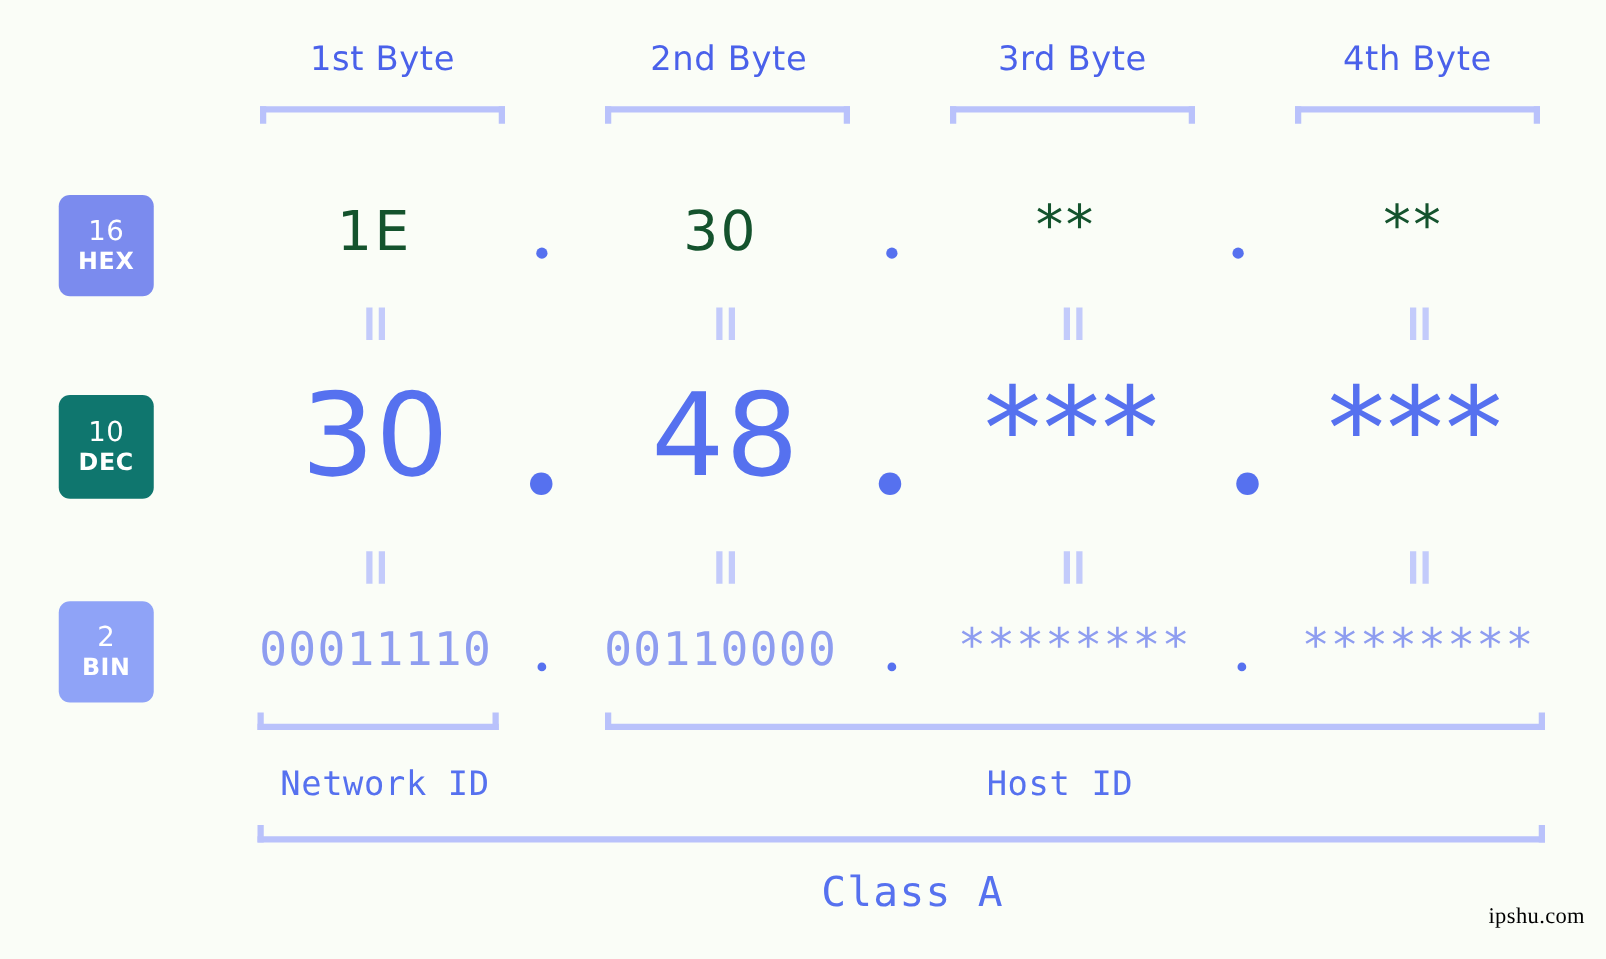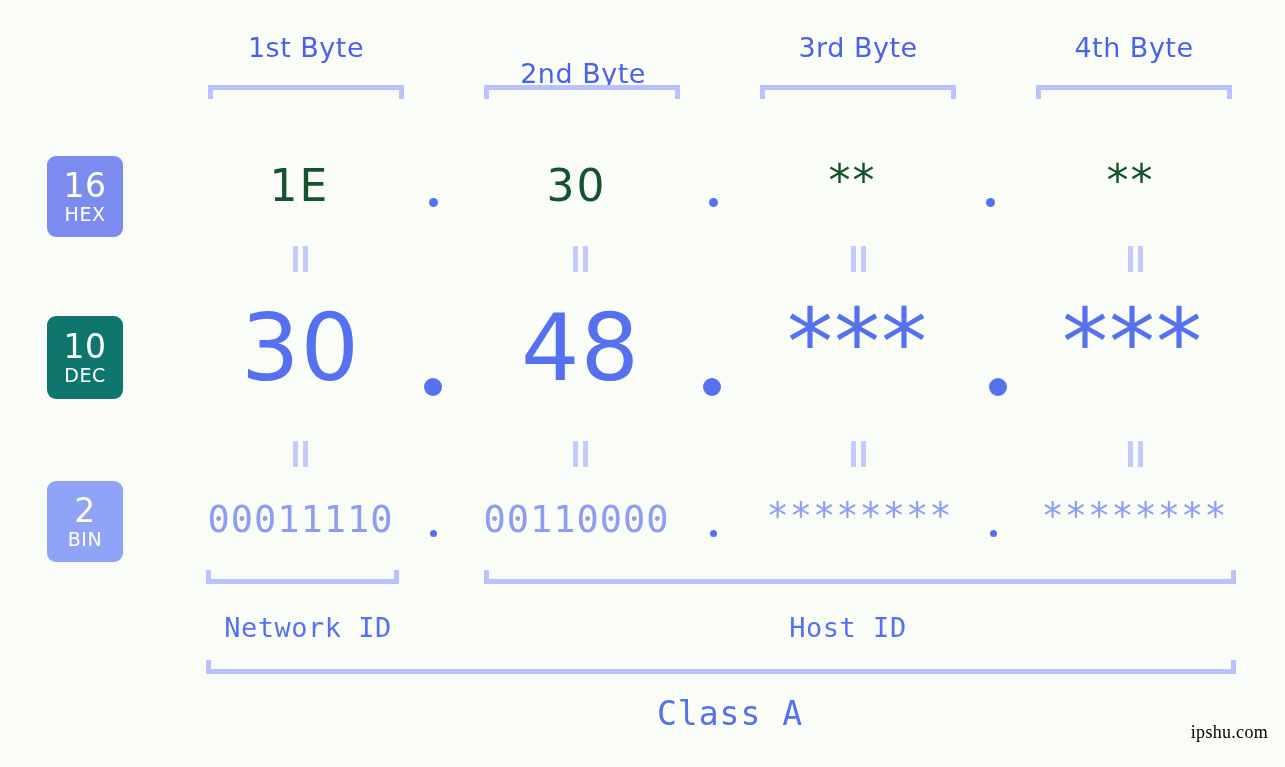--- a/index.html
+++ b/index.html
@@ -59,28 +59,28 @@
     color: #ffffff;
     text-align: center;
     display: flex;
     flex-direction: column;
     align-items: center;
     justify-content: center;
     font-family: "DejaVu Sans", sans-serif;
     line-height: 1;
   }
   .badge .num {
-    font-size: 33px;
+    font-size: 22px;
     font-weight: 400;
     letter-spacing: 0.5px;
     display: block;
   }
   .badge .nm {
     font-size: 19px;
-    font-weight: 400;
+    font-weight: 700;
     letter-spacing: 0.5px;
     display: block;
     margin-top: 3px;
   }
 
   
   .val {
     position: absolute;
     text-align: center;
     white-space: nowrap;
@@ -160,21 +160,21 @@
     color: #000000;
     letter-spacing: 0.3px;
   }
 </style>
 </head>
 <body style="background: rgb(250, 253, 247);">
 
 <div id="stage" style="background: rgb(250, 253, 247);">
 
   <div class="byte-label" style="left:207px; width:198px;">1st Byte</div>
-  <div class="byte-label" style="left:484px; width:198px;margin-top:26px;">2nd Byte</div>
+  <div class="byte-label" style="left:484px; width:198px;">2nd Byte</div>
   <div class="byte-label" style="left:759px; width:198px;">3rd Byte</div>
   <div class="byte-label" style="left:1035px; width:198px;">4th Byte</div>
 
   <div class="bracket-down" style="left:208px; top:85px; width:196px;"></div>
   <div class="bracket-down" style="left:484px; top:85px; width:196px;"></div>
   <div class="bracket-down" style="left:760px; top:85px; width:196px;"></div>
   <div class="bracket-down" style="left:1036px; top:85px; width:196px;"></div>
 
   <div class="badge" style="top: 156px; height: 81px; background: rgb(123, 139, 238);" id="badge-hex">
     <span class="num">16</span>

